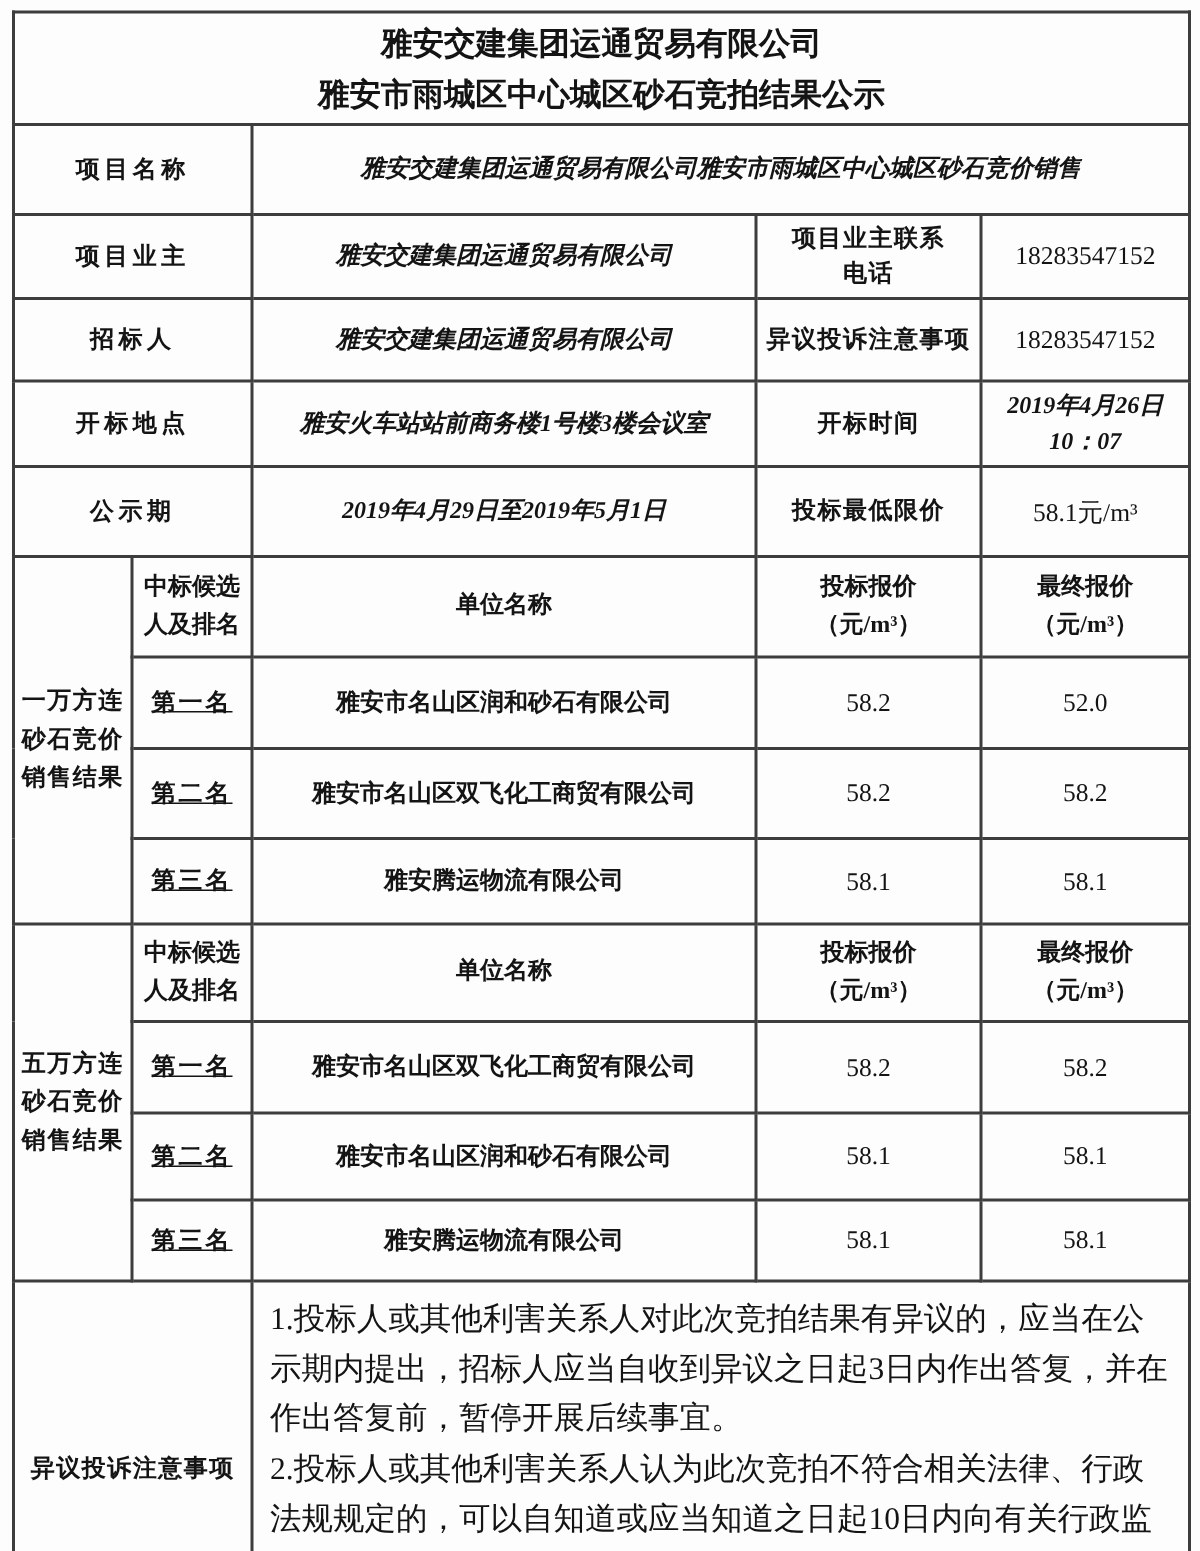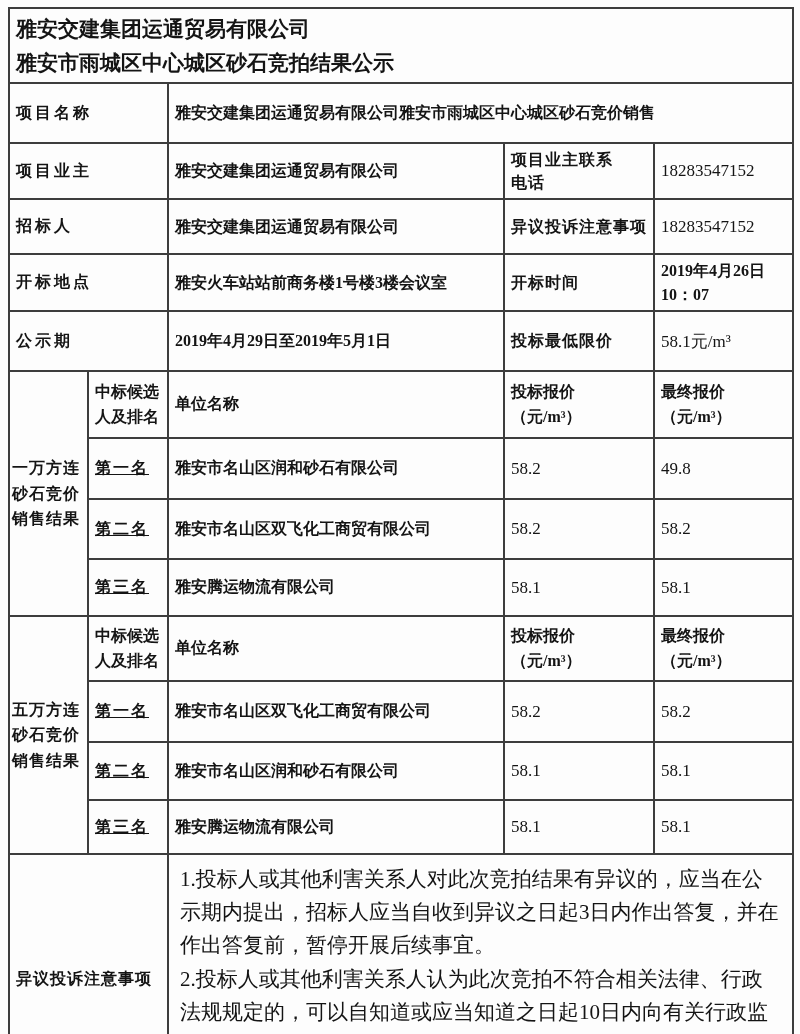--- a/index.html
+++ b/index.html
@@ -10,20 +10,21 @@
     font-family: "Liberation Serif", "DejaVu Serif", serif;
   }
   .doc-wrap { position: absolute; left: 8px; top: 7px; }
   table.announcement {
     border-collapse: collapse;
     table-layout: fixed;
     width: 784px;
   }
   td {
     border: 2px solid #3d3d3d;
+    text-align: center;
     vertical-align: middle;
     padding: 2px 6px;
     font-size: 16px;
     word-break: break-all;
     overflow: hidden;
   }
   .pre { white-space: pre-line; margin-top: 28px; }
   
   tr.r-title  td { height: 69px; }
   tr.r-info1  td { height: 54px; }
@@ -37,21 +38,21 @@
   tr.r-s1c td { height: 51px; }
   tr.r-shead2 td { height: 59px; }
   tr.r-s2a td { height: 55px; }
   tr.r-s2b td { height: 52px; }
   tr.r-s2c td { height: 48px; }
   tr.r-note td { height: 197px; }
 
   .title-cell { font-weight: bold; font-size: 21px; line-height: 34px; }
   .lbl { font-weight: bold; letter-spacing: 3px; margin-top: 16px; }
   .lbl2 { font-weight: bold; letter-spacing: 1px; line-height: 1.45; }
-  .val { font-weight: bold; line-height: 1.5; }
+  .val { font-weight: bold; line-height: 1.5; font-style: italic; }
   .num { font-size: 17px; font-weight: normal; letter-spacing: 0; }
   .hdr { font-weight: bold; line-height: 1.55; }
   .sec-label { font-weight: bold; line-height: 1.6; padding: 2px 2px; letter-spacing: 1px; }
   .rank { font-weight: bold; letter-spacing: 2px; text-decoration: underline; }
   .company { font-weight: bold; }
   .note-label { font-weight: bold; letter-spacing: 1px; }
   .note-cell { text-align: left; padding: 8px 10px 8px 11px; }
   .note-cell p { margin: 0; font-size: 21px; line-height: 1.58; font-weight: normal; }
 </style>
 </head>
@@ -119,21 +120,21 @@
       <td class="hdr">单位名称</td>
       <td class="hdr pre">投标报价
 （元/m³）</td>
       <td class="hdr pre">最终报价
 （元/m³）</td>
     </tr>
     <tr class="r-s1a">
       <td class="rank">第一名</td>
       <td class="company">雅安市名山区润和砂石有限公司</td>
       <td class="num">58.2</td>
-      <td class="num">49.8</td>
+      <td class="num">52.0</td>
     </tr>
     <tr class="r-s1b">
       <td class="rank">第二名</td>
       <td class="company">雅安市名山区双飞化工商贸有限公司</td>
       <td class="num">58.2</td>
       <td class="num">58.2</td>
     </tr>
     <tr class="r-s1c">
       <td class="rank">第三名</td>
       <td class="company">雅安腾运物流有限公司</td>

